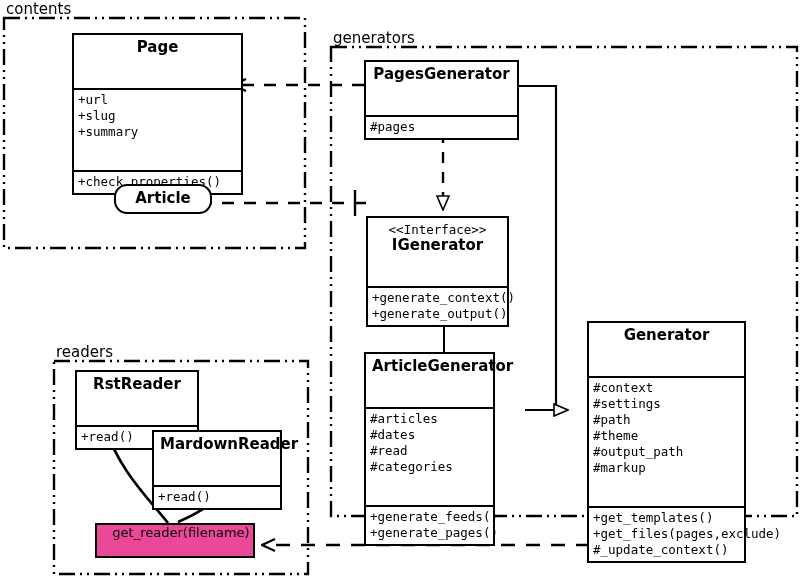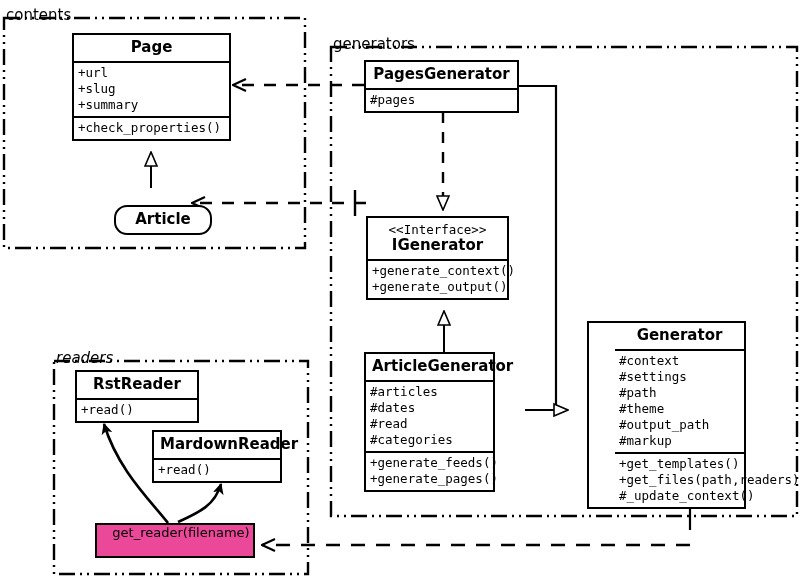--- a/index.html
+++ b/index.html
@@ -27,21 +27,21 @@
     box-sizing: border-box;
     border: 2px dashed #000;
     background: transparent;
   }
   .pkg-label {
     position: absolute;
     font-family: "DejaVu Sans", sans-serif;
     font-size: 15px;
     color: #000;
     background: #ffffff;
-    padding: 6px 2px;
+    padding: 0 2px;
     white-space: nowrap;
     line-height: 18px;
   }
   
   .cls {
     position: absolute;
     box-sizing: border-box;
     border: 2px solid #000;
     background: #ffffff;
     z-index: 5;
@@ -60,20 +60,21 @@
     display: block;
     font-family: "DejaVu Sans Mono", monospace;
     font-weight: normal;
     font-size: 12.5px;
     line-height: 15px;
     text-align: center;
   }
   .cls-sec {
     border-top: 2px solid #000;
     padding: 2px 4px 3px 4px;
+    margin-top: 27px;
   }
   .cls-sec div {
     font-family: "DejaVu Sans Mono", monospace;
     font-size: 12.5px;
     line-height: 16px;
     color: #000;
     white-space: nowrap;
   }
   .fn-box {
     position: absolute;
@@ -111,21 +112,21 @@
     <rect x="54" y="361" width="254" height="213" fill="none" stroke="#000000" stroke-width="2.4" stroke-dasharray="16 5 2 5 2 5"></rect>
   </svg>
 
 <div class="pkg" id="pkg-contents" style="left: 3px; top: 17px; width: 303px; height: 232px; border: none;"></div>
 <div class="pkg-label" style="left:4px; top:0px;">contents</div>
 
 <div class="pkg" id="pkg-generators" style="left: 330px; top: 46px; width: 468px; height: 471px; border: none;"></div>
 <div class="pkg-label" style="left:331px; top:29px;">generators</div>
 
 <div class="pkg" id="pkg-readers" style="left: 53px; top: 360px; width: 256px; height: 215px; border: none;"></div>
-<div class="pkg-label" style="left:54px; top:343px;font-style:italic;">readers</div>
+<div class="pkg-label" style="left:54px; top:343px;">readers</div>
 
 <svg class="links" viewBox="0 0 803 579" xmlns="http://www.w3.org/2000/svg">
   <defs>
     <marker id="hollowTri" markerWidth="16" markerHeight="14" refX="15" refY="7" orient="auto" markerUnits="userSpaceOnUse">
       <path d="M1,1 L15,7 L1,13 z" fill="#ffffff" stroke="#000000" stroke-width="1.6"></path>
     </marker>
     <marker id="openArrow" markerWidth="15" markerHeight="14" refX="14" refY="7" orient="auto" markerUnits="userSpaceOnUse">
       <path d="M1,1 L14,7 L1,13" fill="none" stroke="#000000" stroke-width="2.2" stroke-linecap="butt" stroke-linejoin="miter"></path>
     </marker>
     <marker id="solidArrow" markerWidth="12" markerHeight="11" refX="10" refY="5.5" orient="auto" markerUnits="userSpaceOnUse">
@@ -169,33 +170,33 @@
 
   <g>
     <path d="M168,523 C150,500 118,470 104,424" fill="none" stroke="#000" stroke-width="2.6" marker-end="url(#solidArrow)"></path>
   </g>
 
   <g>
     <path d="M178,522 C200,512 215,505 221,484" fill="none" stroke="#000" stroke-width="2.6" marker-end="url(#solidArrow)"></path>
   </g>
 </svg>
 
-<div class="cls" style="left:72px; top:33px; width:159px;">
+<div class="cls" style="left:72px; top:33px; width:171px;">
   <div class="cls-title">Page</div>
   <div class="cls-sec">
     <div>+url</div>
     <div>+slug</div>
     <div>+summary</div>
   </div>
   <div class="cls-sec">
     <div>+check_properties()</div>
   </div>
 </div>
 
-<div class="cls" style="left:114px; top:205px; width:98px;border-radius:13px;">
+<div class="cls" style="left:114px; top:184px; width:98px;border-radius:13px;">
   <div class="cls-title">Article</div>
 </div>
 
 <div class="cls" style="left:364px; top:60px; width:155px;">
   <div class="cls-title">PagesGenerator</div>
   <div class="cls-sec">
     <div>#pages</div>
   </div>
 </div>
 
@@ -217,33 +218,33 @@
     <div>#dates</div>
     <div>#read</div>
     <div>#categories</div>
   </div>
   <div class="cls-sec">
     <div>+generate_feeds()</div>
     <div>+generate_pages()</div>
   </div>
 </div>
 
-<div class="cls" style="left:587px; top:321px; width:159px;padding-left:26px;">
+<div class="cls" style="left:587px; top:321px; width:159px;">
   <div class="cls-title">Generator</div>
   <div class="cls-sec">
     <div>#context</div>
     <div>#settings</div>
     <div>#path</div>
     <div>#theme</div>
     <div>#output_path</div>
     <div>#markup</div>
   </div>
   <div class="cls-sec">
     <div>+get_templates()</div>
-    <div>+get_files(path,readers)</div>
+    <div>+get_files(pages,exclude)</div>
     <div>#_update_context()</div>
   </div>
 </div>
 
 <div class="cls" style="left:75px; top:370px; width:124px;">
   <div class="cls-title">RstReader</div>
   <div class="cls-sec">
     <div>+read()</div>
   </div>
 </div>

